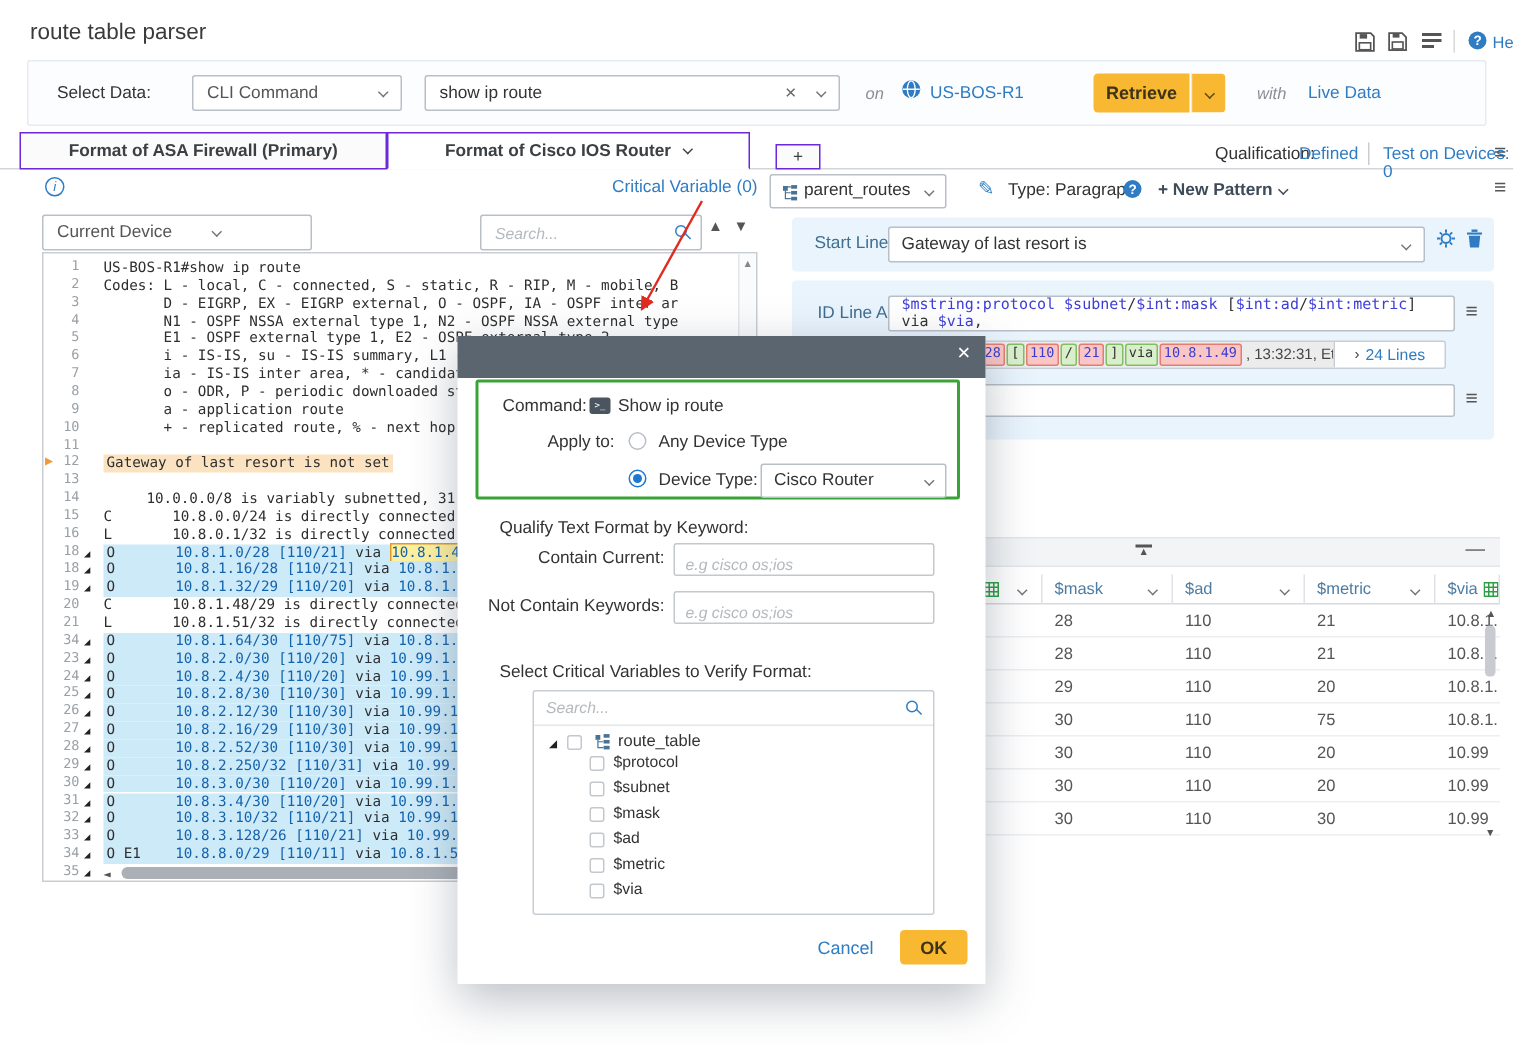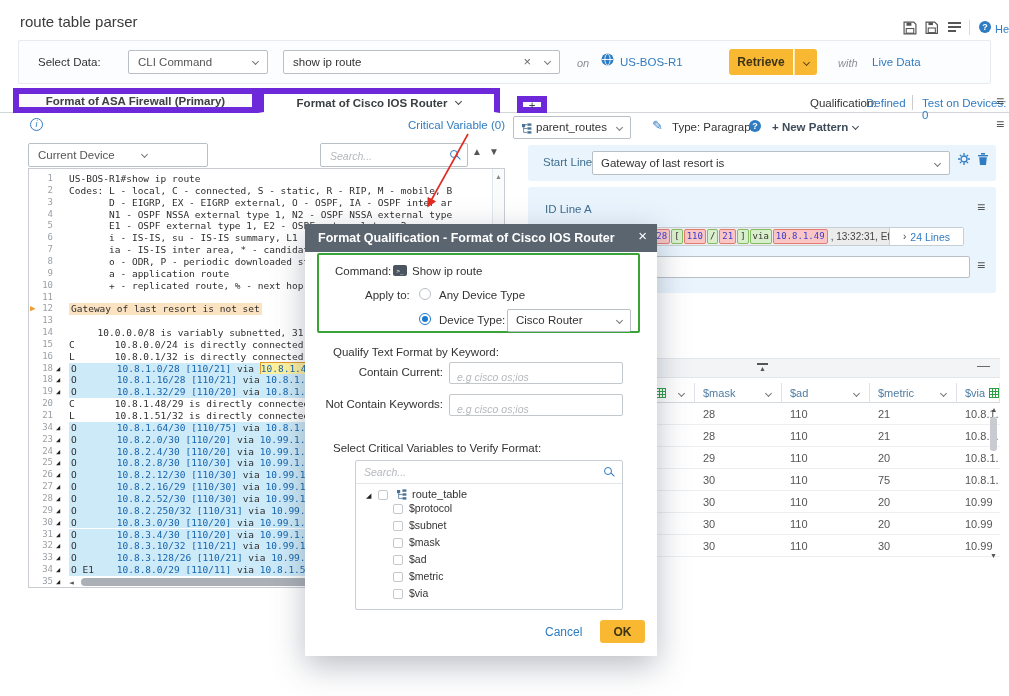--- a/index.html
+++ b/index.html
@@ -13,21 +13,21 @@
   .chv { display:inline-block; width:5px; height:5px; border-right:1.4px solid #777; border-bottom:1.4px solid #777; transform:rotate(45deg); }
   .box { background:#fff; border:1px solid #b9bfc7; border-radius:2px; }
   .hamb { font-size:14px; color:#555; line-height:1; }
   
   #hdr-title { left:20px; top:13px; font-size:15px; color:#3a3a3a; }
   .hdr-icon { top:21px; width:14px; height:14px; }
   
   #toolbar { left:18px; top:40px; width:973px; height:44px; background:#fcfdfe; border:1px solid #e7eaee; border-radius:2px; }
   
   #tabline { left:0; top:112px; width:1009px; height:0; border-top:1px solid #d2d6da; }
-  .tab { top:88px; height:25px; border:6px solid #6d28d9; background:#fbfbfc; display:flex; align-items:center; justify-content:center; font-size:11.5px; font-weight:600; color:#3c4043; z-index:2; }
+  .tab { top:88px; height:25px; border:1px solid #6d28d9; background:#fbfbfc; display:flex; align-items:center; justify-content:center; font-size:11.5px; font-weight:600; color:#3c4043; z-index:2; }
   .tab.active { background:#fff; border-bottom:1px solid #fff; font-weight:700; }
   
   #code-panel { left:28px; top:168px; width:477px; height:420px; border:1px solid #c9cdd2; background:#fff; overflow:hidden; }
   .code-row { position:absolute; left:0; height:11.85px; width:477px; font-family:"DejaVu Sans Mono", monospace; font-size:9.5px; line-height:11.85px; white-space:pre; }
   .code-num { position:absolute; left:0; width:24px; text-align:right; color:#9aa0a6; font-size:9px; }
   .code-marker { position:absolute; left:27px; top:1px; font-size:7px; color:#222; }
   .code-text { position:absolute; left:40px; color:#2e2e2e; }
   .hl-blue .code-text { background:#cdeaf9; padding:0 2px; }
   .hl-tan .code-text { background:#fbe3c1; padding:0 2px; }
   .num { color:#1464ad; }
@@ -214,20 +214,23 @@
       <path stroke="#2f7cc2" stroke-width="1.3" d="M7 1v2.2M7 10.8V13M1 7h2.2M10.8 7H13M2.9 2.9l1.5 1.5M9.6 9.6l1.5 1.5M11.1 2.9L9.6 4.4M4.4 9.6l-1.5 1.5"></path>
     </svg>
   <svg class="abs" style="left:977px; top:152px" width="12" height="14" viewBox="0 0 12 14">
       <rect x="1" y="3" width="10" height="1.4" fill="#2f7cc2"></rect>
       <path d="M2.2 5.2h7.6L9 13H3z" fill="#2f7cc2"></path>
       <rect x="4" y="1" width="4" height="1.6" fill="#2f7cc2"></rect>
     </svg>
 
   <div class="abs bluepanel" style="left:528px; top:187px; width:468px; height:106px"></div>
   <div class="abs plabel" style="left:545px; top:203px">ID Line A</div>
+  <div class="abs pinput" style="left:592px; top:197px; width:378px; height:24px; font-family:'DejaVu Sans Mono',monospace; font-size:10px">
+      <span id="idline-text"><span class="var">$mstring:protocol</span> <span class="var">$subnet</span>/<span class="var">$int:mask</span> [<span class="var">$int:ad</span>/<span class="var">$int:metric</span>] via <span class="var">$via</span>,</span>
+    </div>
   <div class="abs hamb" style="left:977px; top:200px">≡</div>
   <div class="abs" style="left:592px; top:227px; width:372px; height:19px; border:1px solid #c9ced4; border-radius:2px; display:flex; overflow:hidden">
     <div id="matched-seg" style="flex:1; background:#ececec; display:flex; align-items:center; padding-left:3px; white-space:nowrap; overflow:hidden">
         <span class="tok tok-v">0.8.1.0</span>
         <span class="tok tok-s">/</span>
         <span class="tok tok-v">28</span>
         <span class="tok tok-s">[</span>
         <span class="tok tok-v">110</span>
         <span class="tok tok-s">/</span>
         <span class="tok tok-v">21</span>
@@ -353,21 +356,20 @@
     <defs>
         <marker id="ah" markerWidth="8" markerHeight="8" refX="5" refY="3" orient="auto">
           <path d="M0,0 L6,3 L0,6 z" fill="#e02b20"></path>
         </marker>
       </defs>
     <line x1="468" y1="134" x2="428" y2="206" stroke="#e02b20" stroke-width="1.6" marker-end="url(#ah)"></line>
   </svg>
 
   <div class="abs" id="modal">
     <div id="modal-hdr">
-      <span class="t">Format Qualification - Format of Cisco IOS Router</span>
       <span id="modal-x">×</span>
     </div>
     <div id="greenbox">
       <div class="fs115" style="position:absolute; left:16px; top:10px">Command:</div>
       <span class="cli-ic" style="position:absolute; left:74px; top:10px">&gt;_</span>
       <div class="fs115" style="position:absolute; left:93px; top:10px">Show ip route</div>
       <div class="fs115" style="position:absolute; left:46px; top:34px">Apply to:</div>
       <span class="radio" style="position:absolute; left:100px; top:33px"></span>
       <div class="fs115" style="position:absolute; left:120px; top:34px">Any Device Type</div>
       <span class="radio sel" style="position:absolute; left:100px; top:58px"></span>

